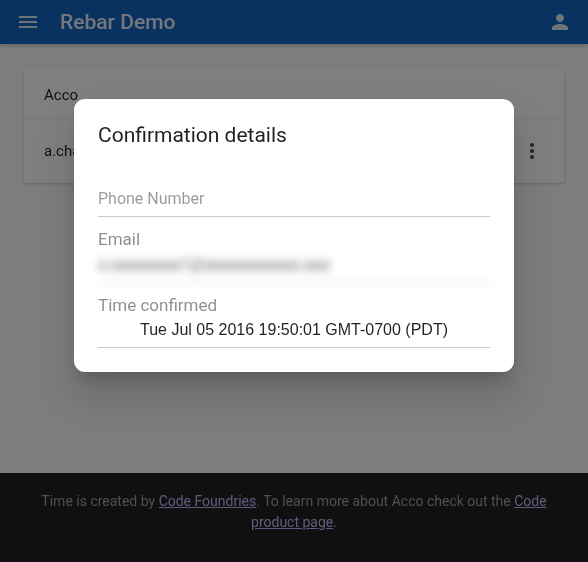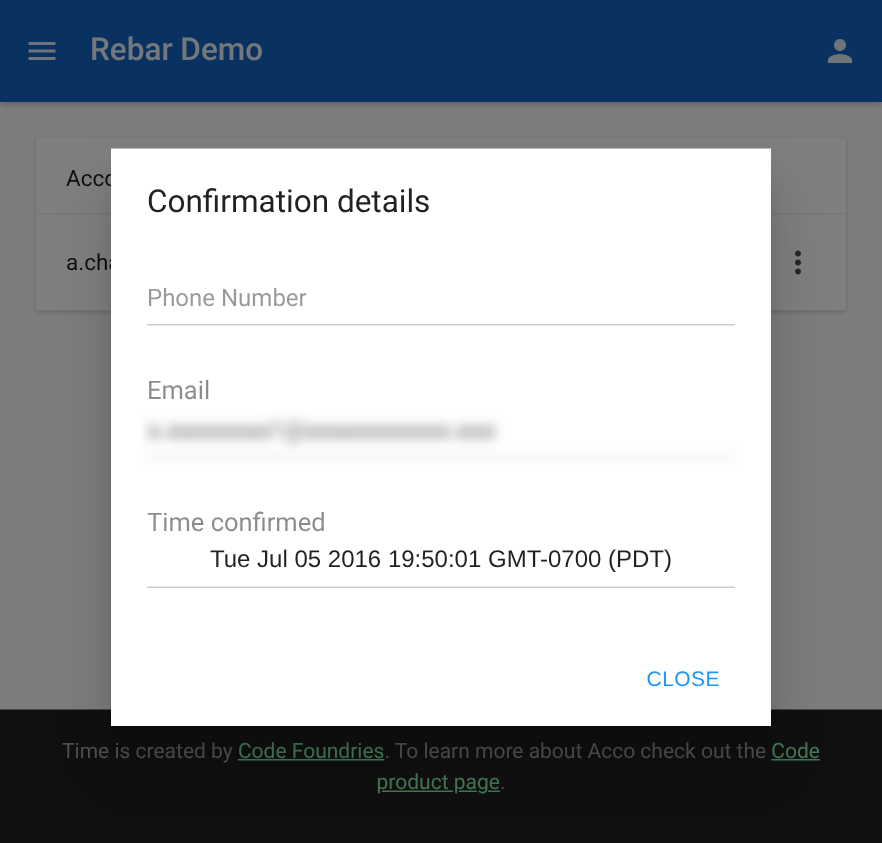--- a/index.html
+++ b/index.html
@@ -10,21 +10,21 @@
     body {
       font-family: Roboto, "Helvetica Neue", Arial, sans-serif;
       background: #fafafa;
       width: 588px;
       height: 562px;
       overflow: hidden;
       position: relative;
     }
     .app-bar {
       background: #1565c0;
-      height: 68px;
+      height: 44px;
       display: flex;
       align-items: center;
       padding: 0 16px;
       box-shadow: 0 2px 4px rgba(0,0,0,.2);
     }
     .menu-icon {
       width: 24px;
       height: 24px;
       cursor: pointer;
       margin-right: 20px;
@@ -84,47 +84,47 @@
       left: 0;
       right: 0;
       background: #212121;
       padding: 18px 40px 28px;
       color: #9e9e9e;
       font-size: 14px;
       text-align: center;
       line-height: 1.55;
     }
     .footer a {
-      color: #86efac;
+      color: #c4b5fd;
     }
     .scrim {
       position: absolute;
       inset: 0;
       background: rgba(0,0,0,.5);
     }
     .dialog {
       position: absolute;
       left: 50%;
       top: 99px;
       transform: translateX(-50%);
       width: 440px;
       background: #fff;
-      border-radius: 0;
+      border-radius: 11px;
       box-shadow: 0 11px 15px -7px rgba(0,0,0,.2), 0 24px 38px 3px rgba(0,0,0,.14);
       padding: 24px 24px 12px;
     }
     .dialog-title {
       font-size: 21px;
       font-weight: 400;
       color: rgba(0,0,0,.87);
       margin-bottom: 42px;
     }
     .field {
       position: relative;
-      margin-bottom: 34px;
+      margin-bottom: 12px;
     }
     .field-label {
       font-size: 17px;
       color: rgba(0,0,0,.45);
       display: block;
       margin-bottom: 4px;
     }
     .field-label-collapsed {
       font-size: 16px;
       color: rgba(0,0,0,.4);
@@ -218,16 +218,13 @@
   <div class="field">
     <span class="field-label">Email</span>
     <div class="blurred-value">a.aaaaaaaa1@aaaaaaaaaaa.aaa</div>
   </div>
 
   <div class="field">
     <span class="field-label">Time confirmed</span>
     <input class="field-input" readonly="" value="Tue Jul 05 2016 19:50:01 GMT-0700 (PDT)" style="">
   </div>
 
-  <div class="dialog-actions">
-    <button class="close-btn">CLOSE</button>
-  </div>
 </div>
 
 </body></html>

